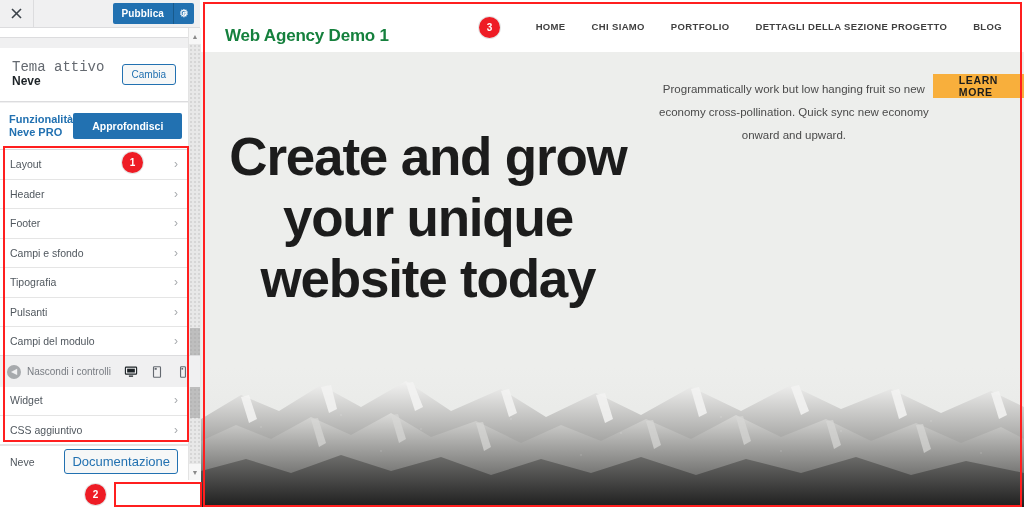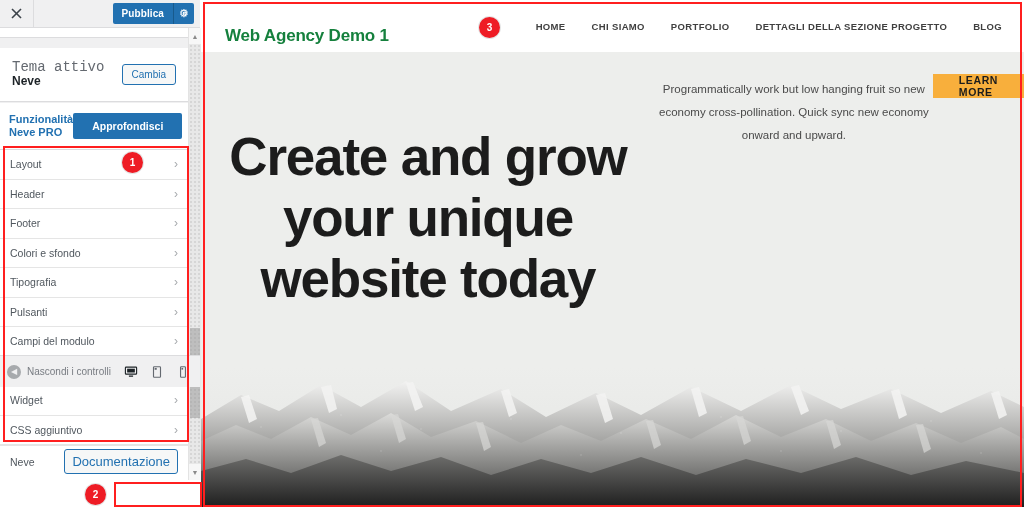--- a/index.html
+++ b/index.html
@@ -285,21 +285,21 @@
       </div>
       <div class="menu-item">
         <span class="label">Header</span>
         <span class="chev">›</span>
       </div>
       <div class="menu-item">
         <span class="label">Footer</span>
         <span class="chev">›</span>
       </div>
       <div class="menu-item">
-        <span class="label">Colori e sfondo</span>
+        <span class="label">Campi e sfondo</span>
         <span class="chev">›</span>
       </div>
       <div class="menu-item">
         <span class="label">Tipografia</span>
         <span class="chev">›</span>
       </div>
       <div class="menu-item">
         <span class="label">Pulsanti</span>
         <span class="chev">›</span>
       </div>

